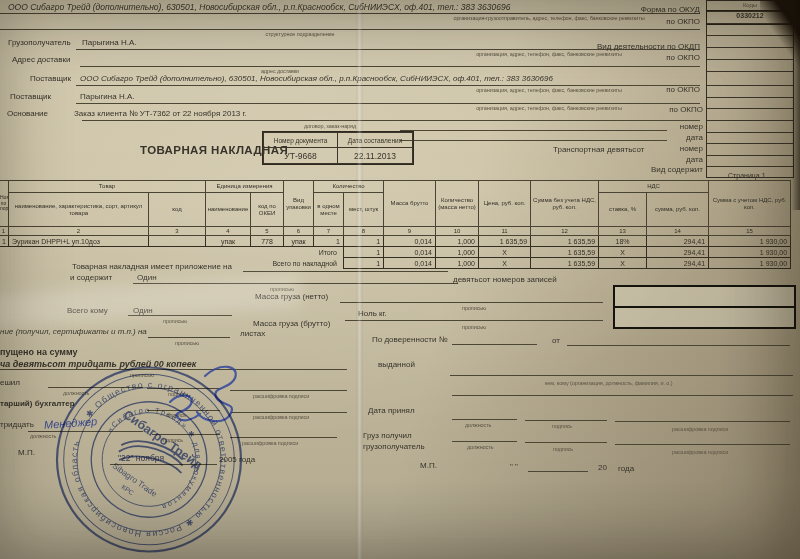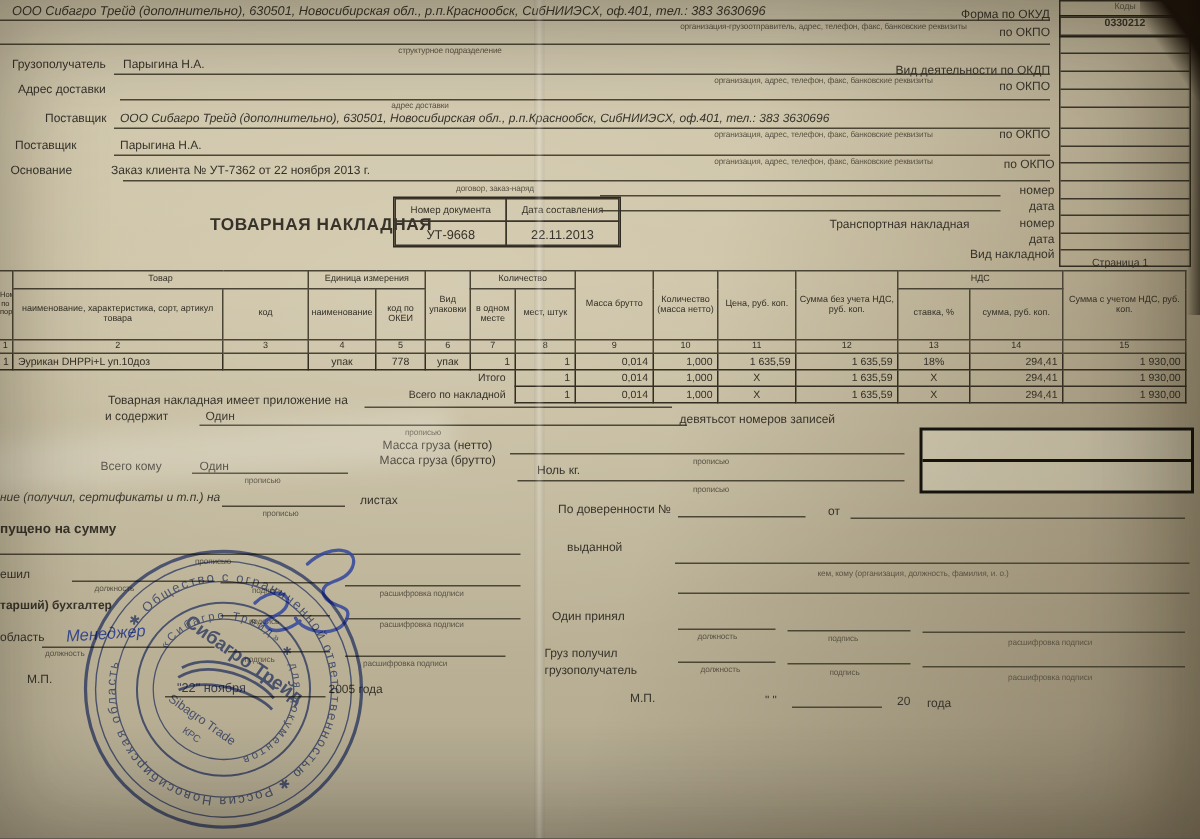--- a/index.html
+++ b/index.html
@@ -92,24 +92,24 @@
   <div class="ln" style="left:400px;top:140px;width:267px"></div>
 
   <div class="t rt" style="right:100px;top:6px">Форма по ОКУД</div>
   <div class="t rt" style="right:100px;top:18px">по ОКПО</div>
   <div class="t rt" style="right:100px;top:43px">Вид деятельности по ОКДП</div>
   <div class="t rt" style="right:100px;top:54px">по ОКПО</div>
   <div class="t rt" style="right:100px;top:86px">по ОКПО</div>
   <div class="t rt" style="right:97px;top:106px">по ОКПО</div>
   <div class="t rt" style="right:97px;top:123px">номер</div>
   <div class="t rt" style="right:97px;top:134px">дата</div>
-  <div class="t" style="left:553px;top:146px">Транспортная накладная</div>
+  <div class="t" style="left:553px;top:146px">Транспортная девятьсот</div>
   <div class="t rt" style="right:97px;top:145px">номер</div>
   <div class="t rt" style="right:97px;top:156px">дата</div>
-  <div class="t rt" style="right:97px;top:166px">Вид накладной</div>
+  <div class="t rt" style="right:97px;top:166px">Вид содержит</div>
 
   <div class="codes">
     <div class="c ctr" style="left:0;right:0;top:1px;font-size:6px">Коды</div>
     <div class="crow" style="top:10px"></div>
     <div class="crow" style="top:22px"></div>
     <div class="crow" style="top:34px"></div>
     <div class="crow" style="top:46px"></div>
     <div class="crow" style="top:58px"></div>
     <div class="crow" style="top:70px"></div>
     <div class="crow" style="top:84px"></div>
@@ -250,49 +250,50 @@
 
   <div class="t" style="left:255px;top:293px">Масса груза (нетто)</div>
   <div class="ln" style="left:340px;top:302px;width:263px"></div>
   <div class="c" style="left:462px;top:305px">прописью</div>
 
   <div class="t" style="left:67px;top:307px">Всего кому</div>
   <div class="t" style="left:133px;top:307px">Один</div>
   <div class="ln" style="left:128px;top:315px;width:104px"></div>
   <div class="c" style="left:163px;top:318px">прописью</div>
 
-  <div class="t" style="left:253px;top:303px">Масса груза (брутто)</div>
+  <div class="t" style="left:253px;top:320px">Масса груза (брутто)</div>
   <div class="t" style="left:358px;top:310px">Ноль  кг.</div>
   <div class="ln" style="left:345px;top:320px;width:258px"></div>
   <div class="c" style="left:462px;top:324px">прописью</div>
 
   <div class="t i" style="left:0;top:328px">ние (получил, сертификаты и т.п.) на</div>
   <div class="ln" style="left:148px;top:337px;width:82px"></div>
   <div class="c" style="left:175px;top:340px">прописью</div>
   <div class="t" style="left:240px;top:330px">листах</div>
 
   <div class="t b" style="left:0;top:347px;font-size:9px">пущено  на сумму</div>
+  <div class="t b i" style="left:0;top:359px;font-size:9px">ча девятьсот тридцать рублей 00 копеек</div>
   <div class="ln" style="left:0;top:369px;width:347px"></div>
   <div class="c" style="left:130px;top:372px">прописью</div>
 
   <div class="t" style="left:0;top:379px">ешил</div>
   <div class="ln" style="left:48px;top:387px;width:95px"></div>
   <div class="c" style="left:63px;top:390px">должность</div>
   <div class="ln" style="left:147px;top:388px;width:73px"></div>
   <div class="c" style="left:168px;top:391px">подпись</div>
   <div class="ln" style="left:230px;top:390px;width:117px"></div>
   <div class="c" style="left:253px;top:393px">расшифровка подписи</div>
 
   <div class="t b" style="left:0;top:400px">тарший) бухгалтер</div>
   <div class="ln" style="left:147px;top:410px;width:73px"></div>
   <div class="c" style="left:166px;top:412px">подпись</div>
   <div class="ln" style="left:230px;top:412px;width:117px"></div>
   <div class="c" style="left:253px;top:414px">расшифровка подписи</div>
 
-  <div class="t" style="left:0;top:421px">область</div>
+  <div class="t" style="left:0;top:421px">тридцать</div>
   <div class="t hand" style="left:44px;top:417px;font-size:11px;transform:rotate(-4deg)">Менеджер</div>
   <div class="ln" style="left:28px;top:431px;width:115px"></div>
   <div class="c" style="left:30px;top:433px">должность</div>
   <div class="ln" style="left:152px;top:434px;width:68px"></div>
   <div class="c" style="left:163px;top:437px">подпись</div>
   <div class="ln" style="left:230px;top:437px;width:107px"></div>
   <div class="c" style="left:242px;top:440px">расшифровка подписи</div>
 
   <div class="t" style="left:18px;top:449px">М.П.</div>
   <div class="t" style="left:118px;top:454px;color:#3a3c50;font-size:8.5px">"22" ноября</div>
@@ -302,21 +303,21 @@
   <div class="t" style="left:372px;top:336px">По доверенности №</div>
   <div class="ln" style="left:452px;top:344px;width:85px"></div>
   <div class="t" style="left:552px;top:337px">от</div>
   <div class="ln" style="left:567px;top:345px;width:223px"></div>
 
   <div class="t" style="left:378px;top:361px">выданной</div>
   <div class="ln" style="left:450px;top:375px;width:343px"></div>
   <div class="c" style="left:545px;top:380px">кем, кому (организация, должность, фамилия, и. о.)</div>
   <div class="ln" style="left:452px;top:395px;width:341px"></div>
 
-  <div class="t" style="left:368px;top:407px">Один принял</div>
+  <div class="t" style="left:368px;top:407px">Дата принял</div>
   <div class="ln" style="left:452px;top:419px;width:65px"></div>
   <div class="ln" style="left:525px;top:420px;width:82px"></div>
   <div class="ln" style="left:615px;top:421px;width:175px"></div>
   <div class="c" style="left:465px;top:422px">должность</div>
   <div class="c" style="left:552px;top:423px">подпись</div>
   <div class="c" style="left:672px;top:426px">расшифровка подписи</div>
 
   <div class="t" style="left:363px;top:432px">Груз получил</div>
   <div class="t" style="left:363px;top:443px">грузополучатель</div>
   <div class="ln" style="left:452px;top:441px;width:65px"></div>

